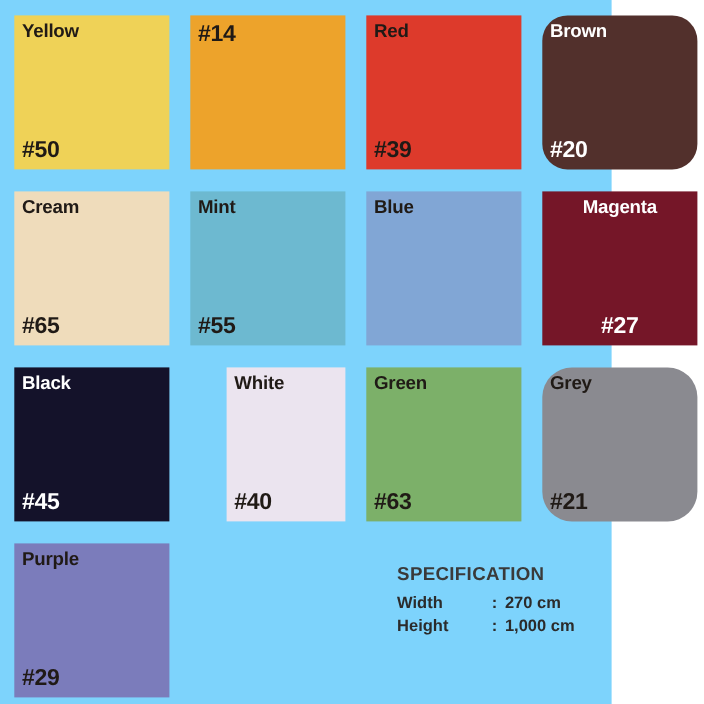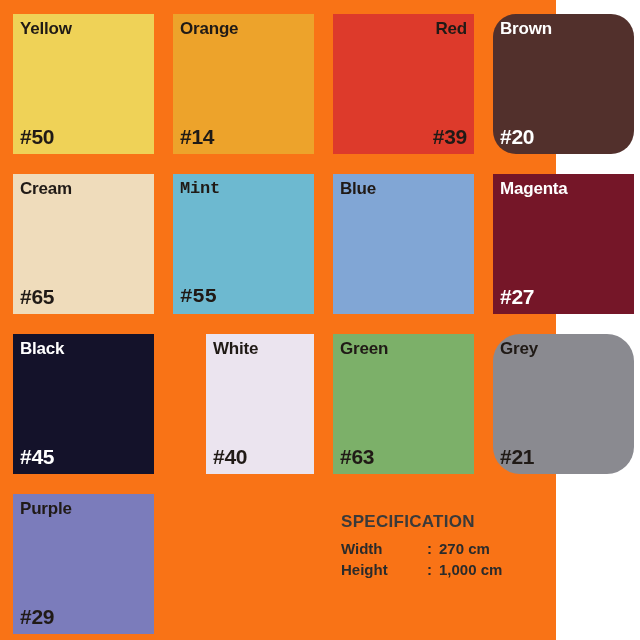--- a/index.html
+++ b/index.html
@@ -13,21 +13,21 @@
     height: 640px;
     font-family: "Liberation Sans", sans-serif;
     -webkit-font-smoothing: antialiased;
     overflow: hidden;
   }
 
   #chart-root {
     position: relative;
     width: 556px;
     height: 640px;
-    background: #f97316;
+    background: #7dd3fc;
     box-sizing: border-box;
     padding: 14px 13px;
   }
 
   .swatch-grid {
     display: grid;
     grid-template-columns: repeat(4, 141px);
     grid-template-rows: repeat(4, 140px);
     column-gap: 19px;
     row-gap: 20px;
@@ -71,20 +71,21 @@
     color: #ffffff;
   }
 
   
   .spec-block {
     grid-column: 3 / span 2;
     grid-row: 4;
     box-sizing: border-box;
     padding: 18px 0 0 8px;
     color: #2b2b2b;
+    margin-left: 20px;
   }
 
   .spec-title {
     font-size: 17px;
     font-weight: bold;
     letter-spacing: 0.3px;
     color: #3a3a3a;
     margin-bottom: 6px;
     white-space: nowrap;
   }
@@ -113,43 +114,42 @@
 <body>
 
 <div id="chart-root">
   <div class="swatch-grid">
 
     <div class="swatch text-dark" style="background: rgb(239, 210, 87);">
         <div class="swatch-name">Yellow</div>
         <div class="swatch-code">#50</div>
       </div>
       <div class="swatch text-dark" style="background: rgb(237, 163, 43);">
-        <div class="swatch-name">Orange</div>
         <div class="swatch-code">#14</div>
       </div>
-      <div class="swatch text-dark" style="background: rgb(221, 58, 43); align-items: flex-end;">
+      <div class="swatch text-dark" style="background: rgb(221, 58, 43);">
         <div class="swatch-name">Red</div>
         <div class="swatch-code">#39</div>
       </div>
       <div class="swatch text-light" style="background: rgb(82, 48, 44); border-radius: 23px;">
         <div class="swatch-name">Brown</div>
         <div class="swatch-code">#20</div>
       </div>
       <div class="swatch text-dark" style="background: rgb(239, 220, 187);">
         <div class="swatch-name">Cream</div>
         <div class="swatch-code">#65</div>
       </div>
-      <div class="swatch text-dark" style="background: rgb(109, 185, 208); font-family: Liberation Mono, monospace;">
+      <div class="swatch text-dark" style="background: rgb(109, 185, 208);">
         <div class="swatch-name">Mint</div>
         <div class="swatch-code">#55</div>
       </div>
       <div class="swatch text-dark" style="background: rgb(129, 166, 213);">
         <div class="swatch-name">Blue</div>
       </div>
-      <div class="swatch text-light" style="background: rgb(117, 22, 40);">
+      <div class="swatch text-light" style="background: rgb(117, 22, 40); align-items: center;">
         <div class="swatch-name">Magenta</div>
         <div class="swatch-code">#27</div>
       </div>
       <div class="swatch text-light" style="background: rgb(20, 18, 42);">
         <div class="swatch-name">Black</div>
         <div class="swatch-code">#45</div>
       </div>
       <div class="swatch text-dark" style="background: rgb(235, 228, 239); margin-left: 33px;">
         <div class="swatch-name">White</div>
         <div class="swatch-code">#40</div>

